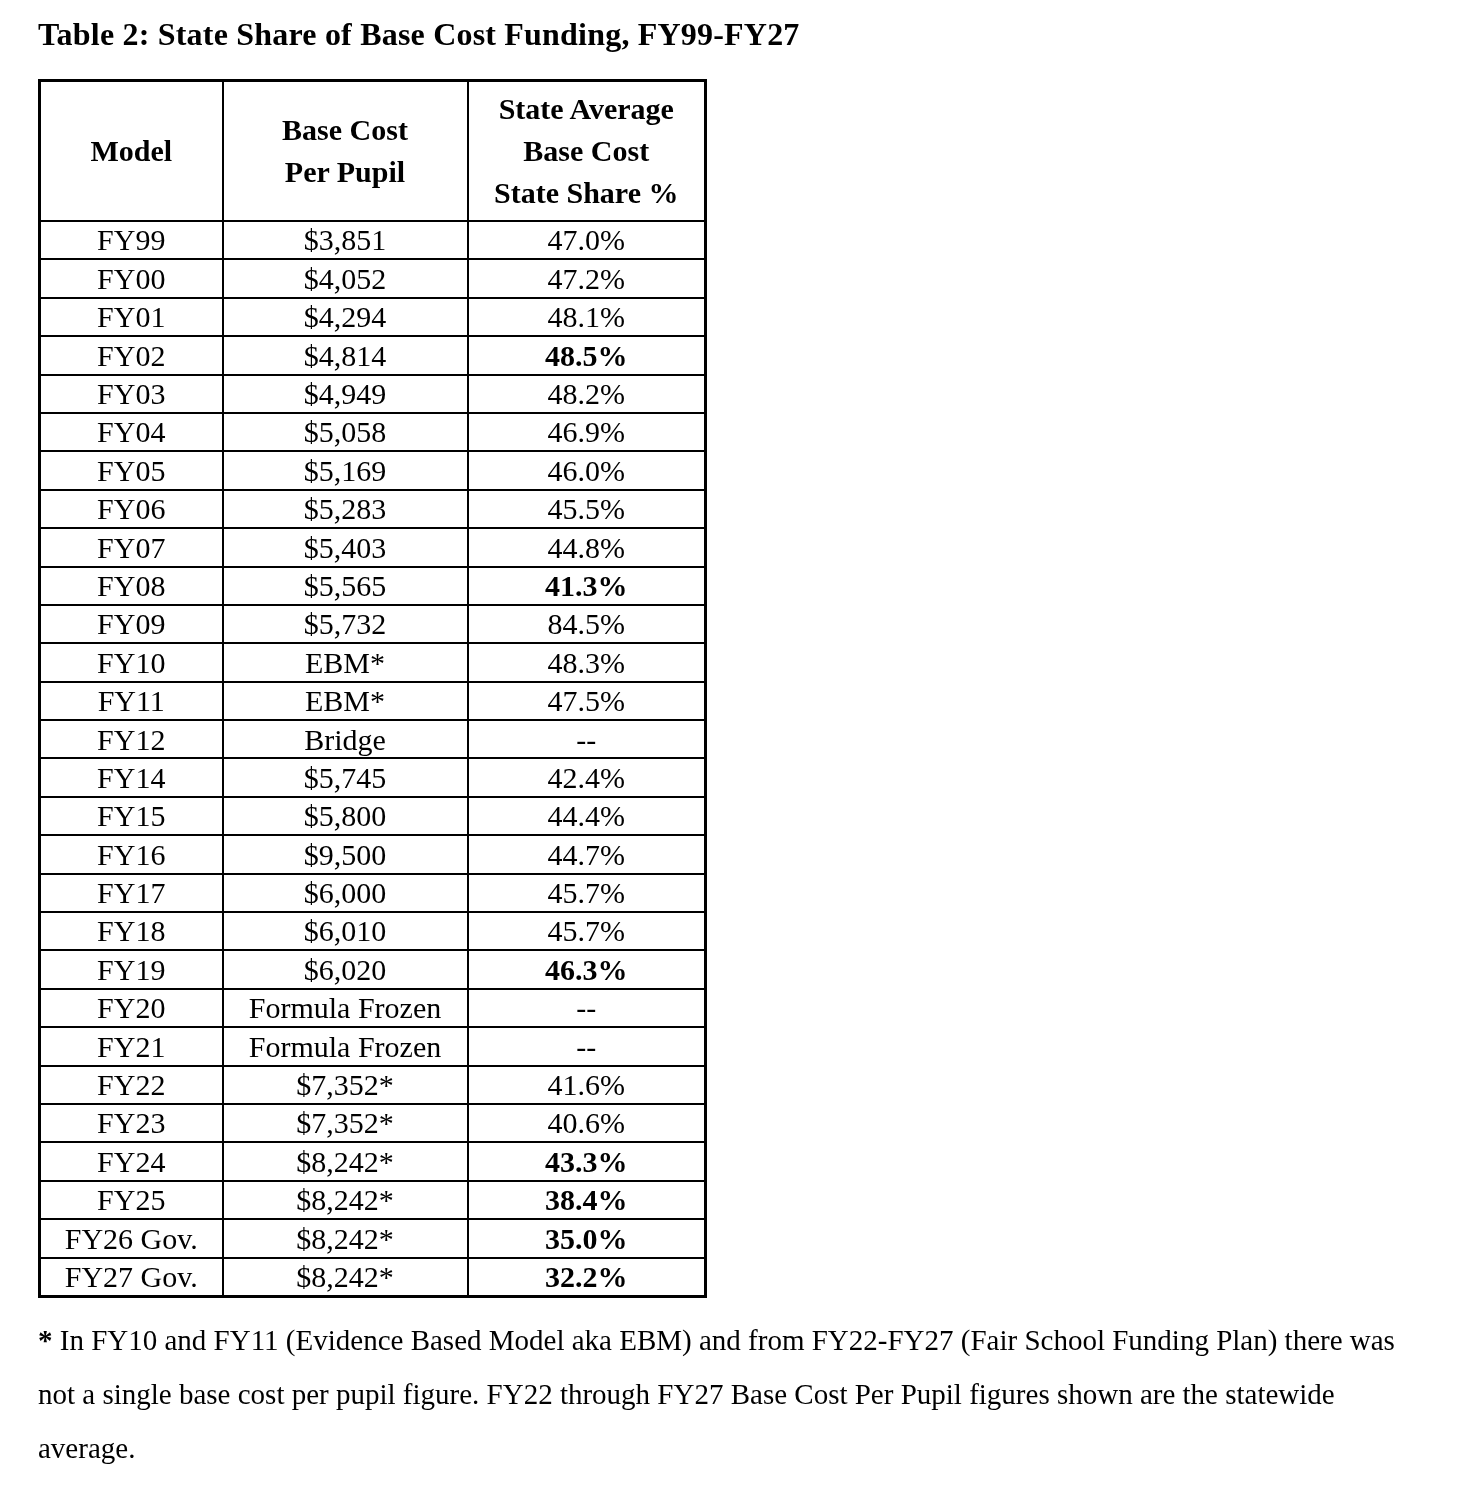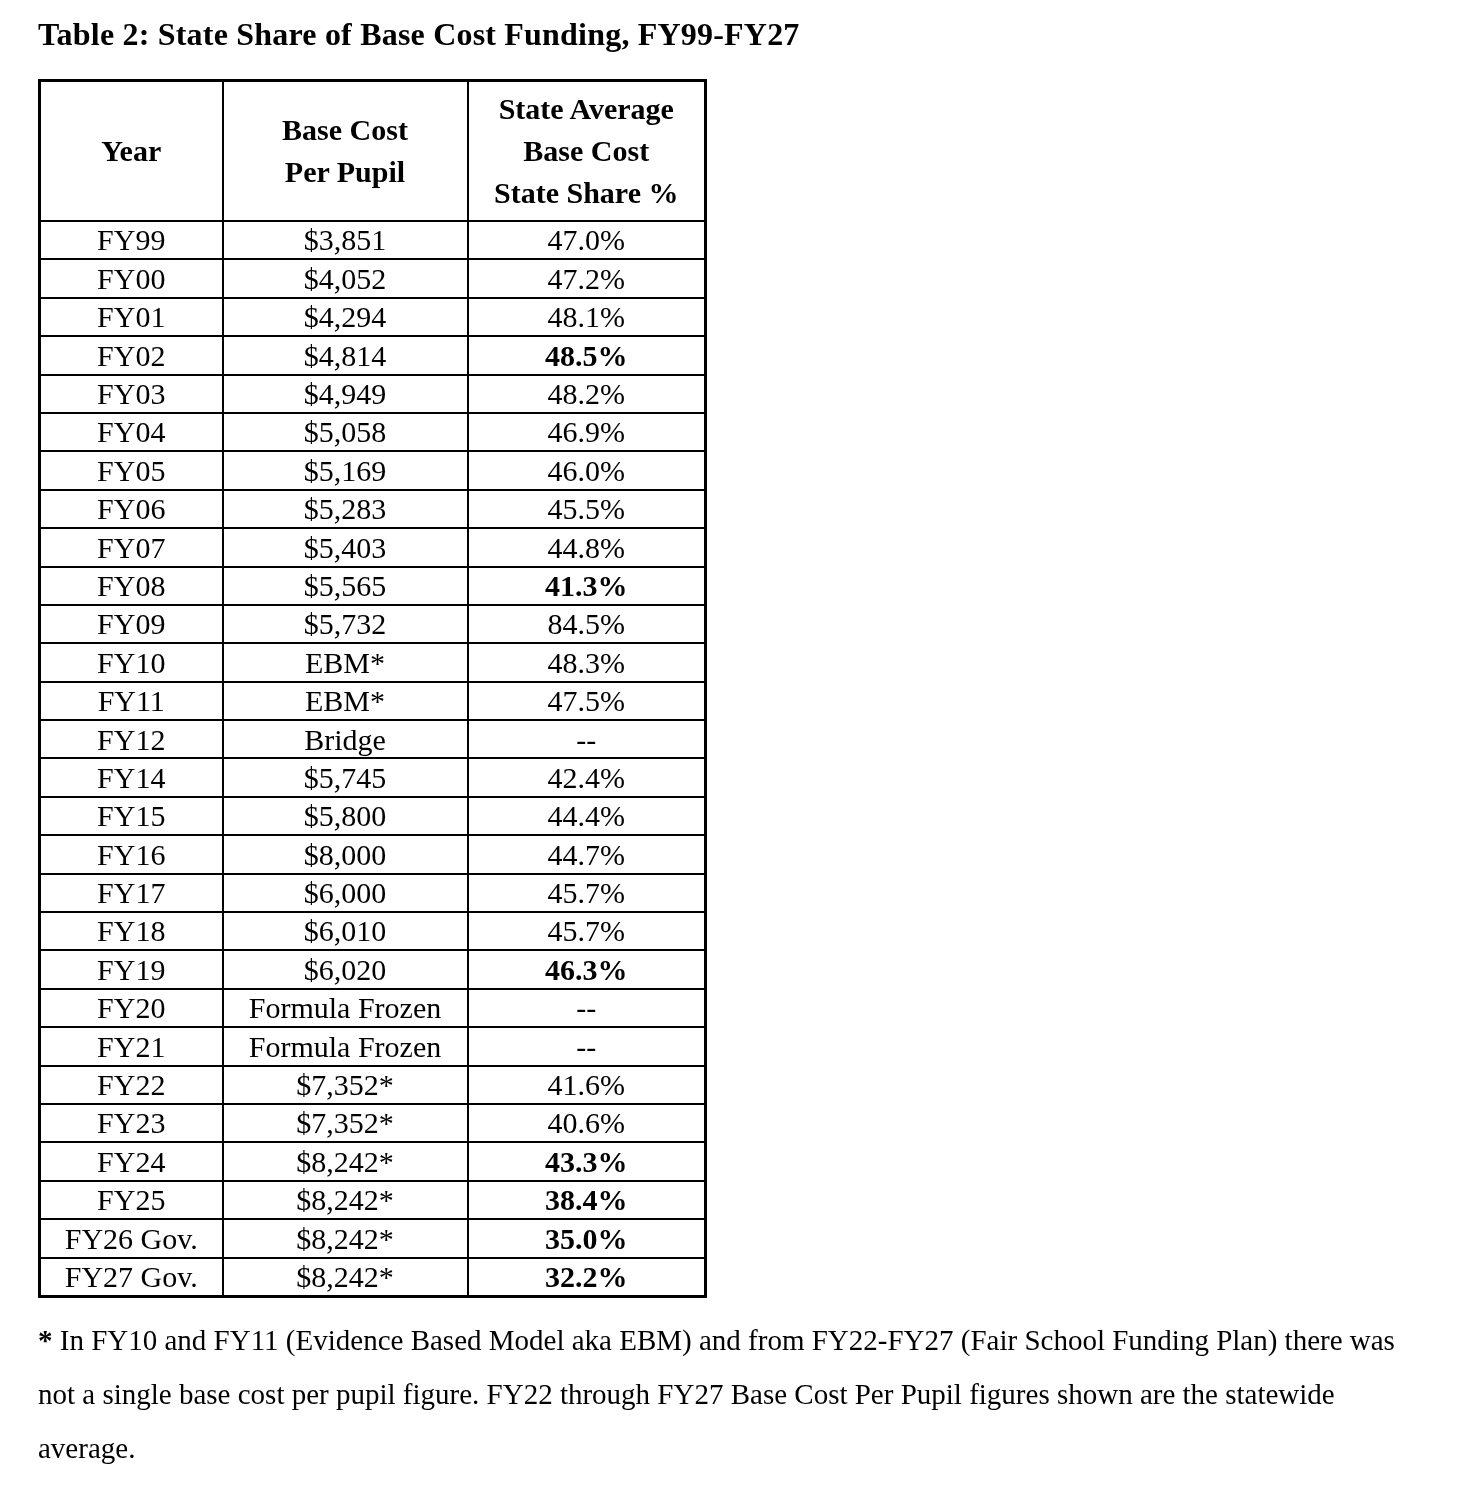--- a/index.html
+++ b/index.html
@@ -80,21 +80,21 @@
   <h1 class="doc-title">Table 2: State Share of Base Cost Funding, FY99-FY27</h1>
 
   <table class="data-table">
     <colgroup>
       <col class="col-year">
       <col class="col-cost">
       <col class="col-share">
     </colgroup>
     <thead>
       <tr>
-        <th>Year</th>
+        <th>Model</th>
         <th>Base Cost
 Per Pupil</th>
         <th>State Average
 Base Cost
 State Share %</th>
       </tr>
     </thead>
     <tbody id="table-body">
         <tr>
           <td>FY99</td>
@@ -171,21 +171,21 @@
           <td>$5,745</td>
           <td>42.4%</td>
         </tr>
         <tr>
           <td>FY15</td>
           <td>$5,800</td>
           <td>44.4%</td>
         </tr>
         <tr>
           <td>FY16</td>
-          <td>$8,000</td>
+          <td>$9,500</td>
           <td>44.7%</td>
         </tr>
         <tr>
           <td>FY17</td>
           <td>$6,000</td>
           <td>45.7%</td>
         </tr>
         <tr>
           <td>FY18</td>
           <td>$6,010</td>

